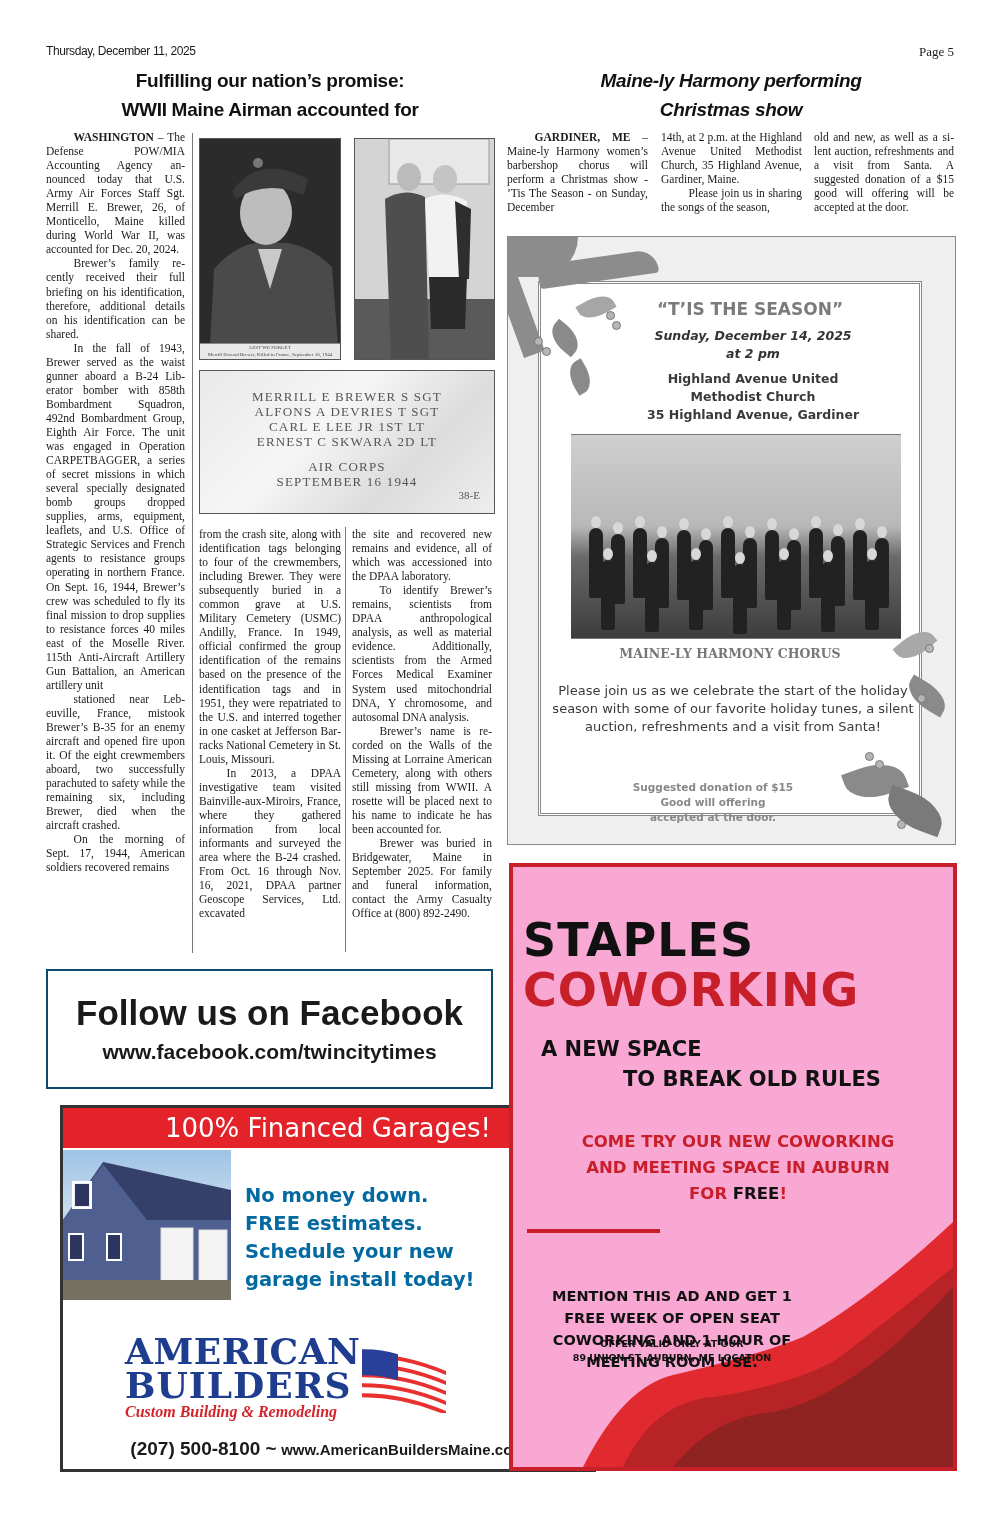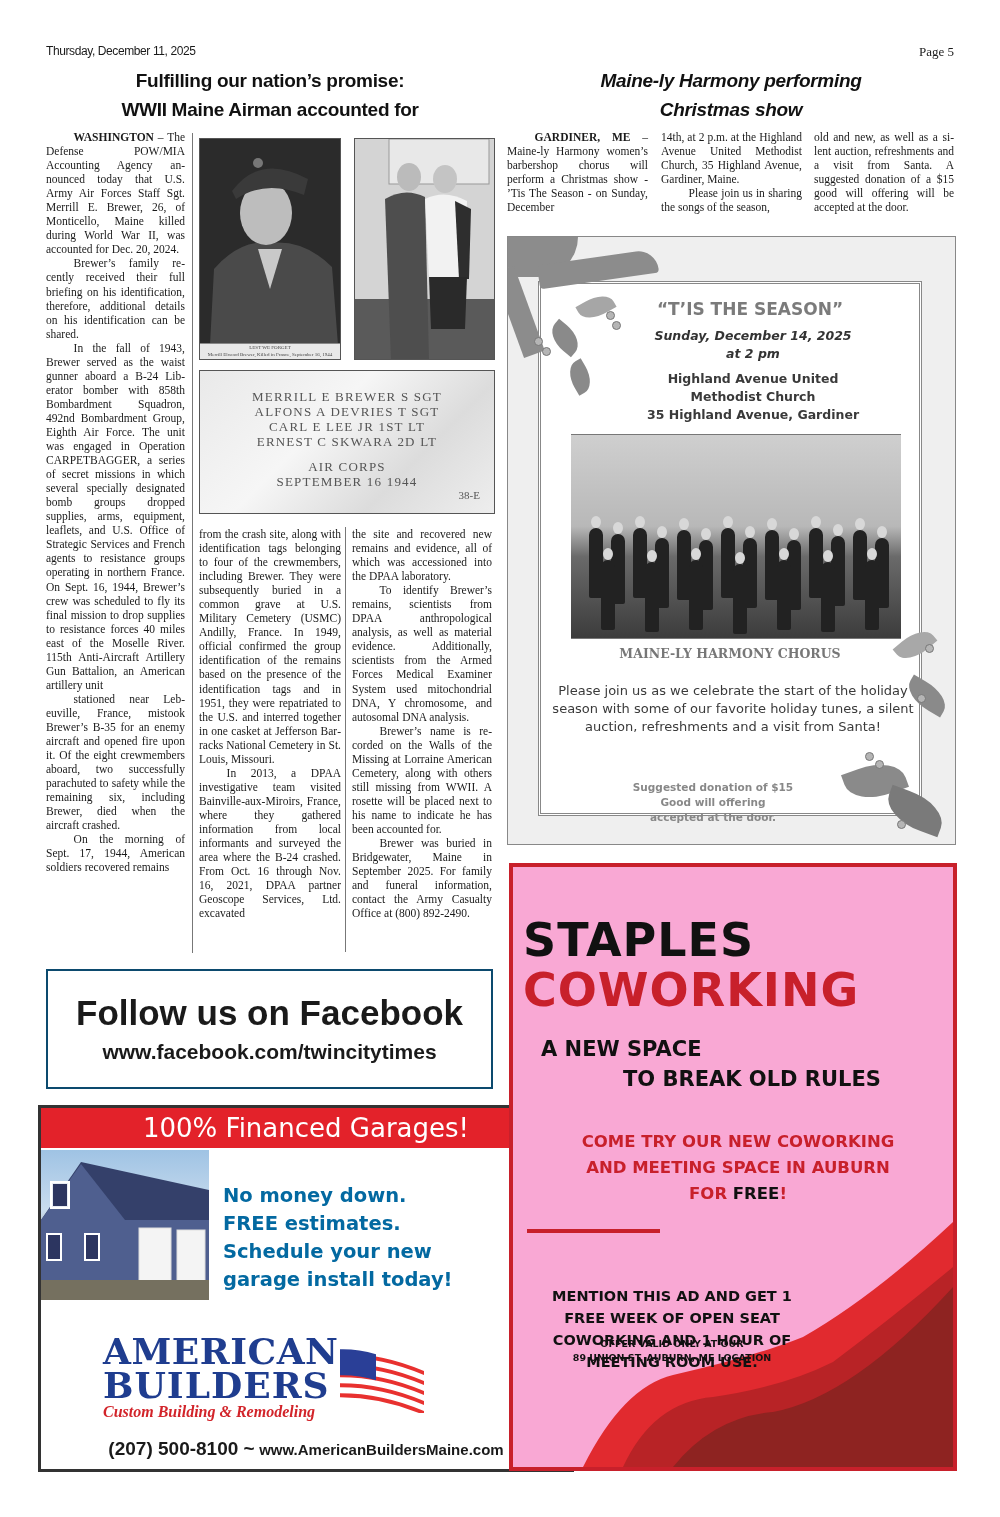--- a/index.html
+++ b/index.html
@@ -57,21 +57,21 @@
   .leaf { position: absolute; background: #8a8a8a; border-radius: 0 70% 0 70%; }
   .berry { position: absolute; width: 9px; height: 9px; border-radius: 50%; background: #b5b5b5; border: 1px solid #777; }
   .bow { position: absolute; background: #8c8c8c; }
 
   
   .fb-box { left: 46px; top: 969px; width: 447px; height: 120px; border: 2px solid #0c4a6e; text-align: center; font-family: "Liberation Sans", sans-serif; font-weight: bold; }
   .fb-title { position: absolute; left: 0; top: 22px; width: 100%; font-size: 35px; color: #1a1a1a; }
   .fb-url { position: absolute; left: 0; top: 69px; width: 100%; font-size: 21px; color: #1a1a1a; }
 
   
-  .ab-box { left: 38px; top: 1105px; width: 536px; height: 367px; border: 3px solid #333; overflow: hidden; padding-left: 40px; }
+  .ab-box { left: 60px; top: 1105px; width: 536px; height: 367px; border: 3px solid #333; overflow: hidden; padding-left: 40px; }
   .ab-banner { position: absolute; left: 0; top: 0; width: 100%; height: 40px; background: #e3222a; color: #fff; text-align: center; font-family: "DejaVu Sans", sans-serif; font-size: 26px; line-height: 40px; font-weight: normal; }
   .ab-house { position: absolute; left: 0; top: 42px; width: 168px; height: 150px; background: linear-gradient(180deg,#9fc3e4 0%,#c9dcee 40%,#8d8d80 85%,#6d6a60 100%); overflow: hidden; }
   .ab-bullets { position: absolute; left: 182px; top: 74px; font-family: "DejaVu Sans", sans-serif; font-weight: bold; font-size: 19.5px; line-height: 28px; color: #0369a1; }
   .ab-logo1 { position: absolute; left: 62px; top: 225px; font-family: "DejaVu Serif", serif; font-weight: bold; font-size: 36px; line-height: 36px; color: #1f3d8f; letter-spacing: 0.5px; }
   .ab-logo2 { position: absolute; left: 62px; top: 259px; font-family: "DejaVu Serif", serif; font-weight: bold; font-size: 36px; line-height: 36px; color: #1f3d8f; letter-spacing: 1px; }
   .ab-tag { position: absolute; left: 62px; top: 295px; font-family: "Liberation Serif", serif; font-style: italic; font-weight: bold; font-size: 16px; color: #d2242a; }
   .ab-flag { position: absolute; left: 297px; top: 237px; width: 88px; height: 68px; }
   .ab-contact { position: absolute; left: 0; top: 330px; width: 100%; text-align: center; font-family: "Liberation Sans", sans-serif; font-weight: bold; color: #1a1a1a; }
   .ab-phone { font-size: 19px; }
   .ab-web { font-size: 15px; }

